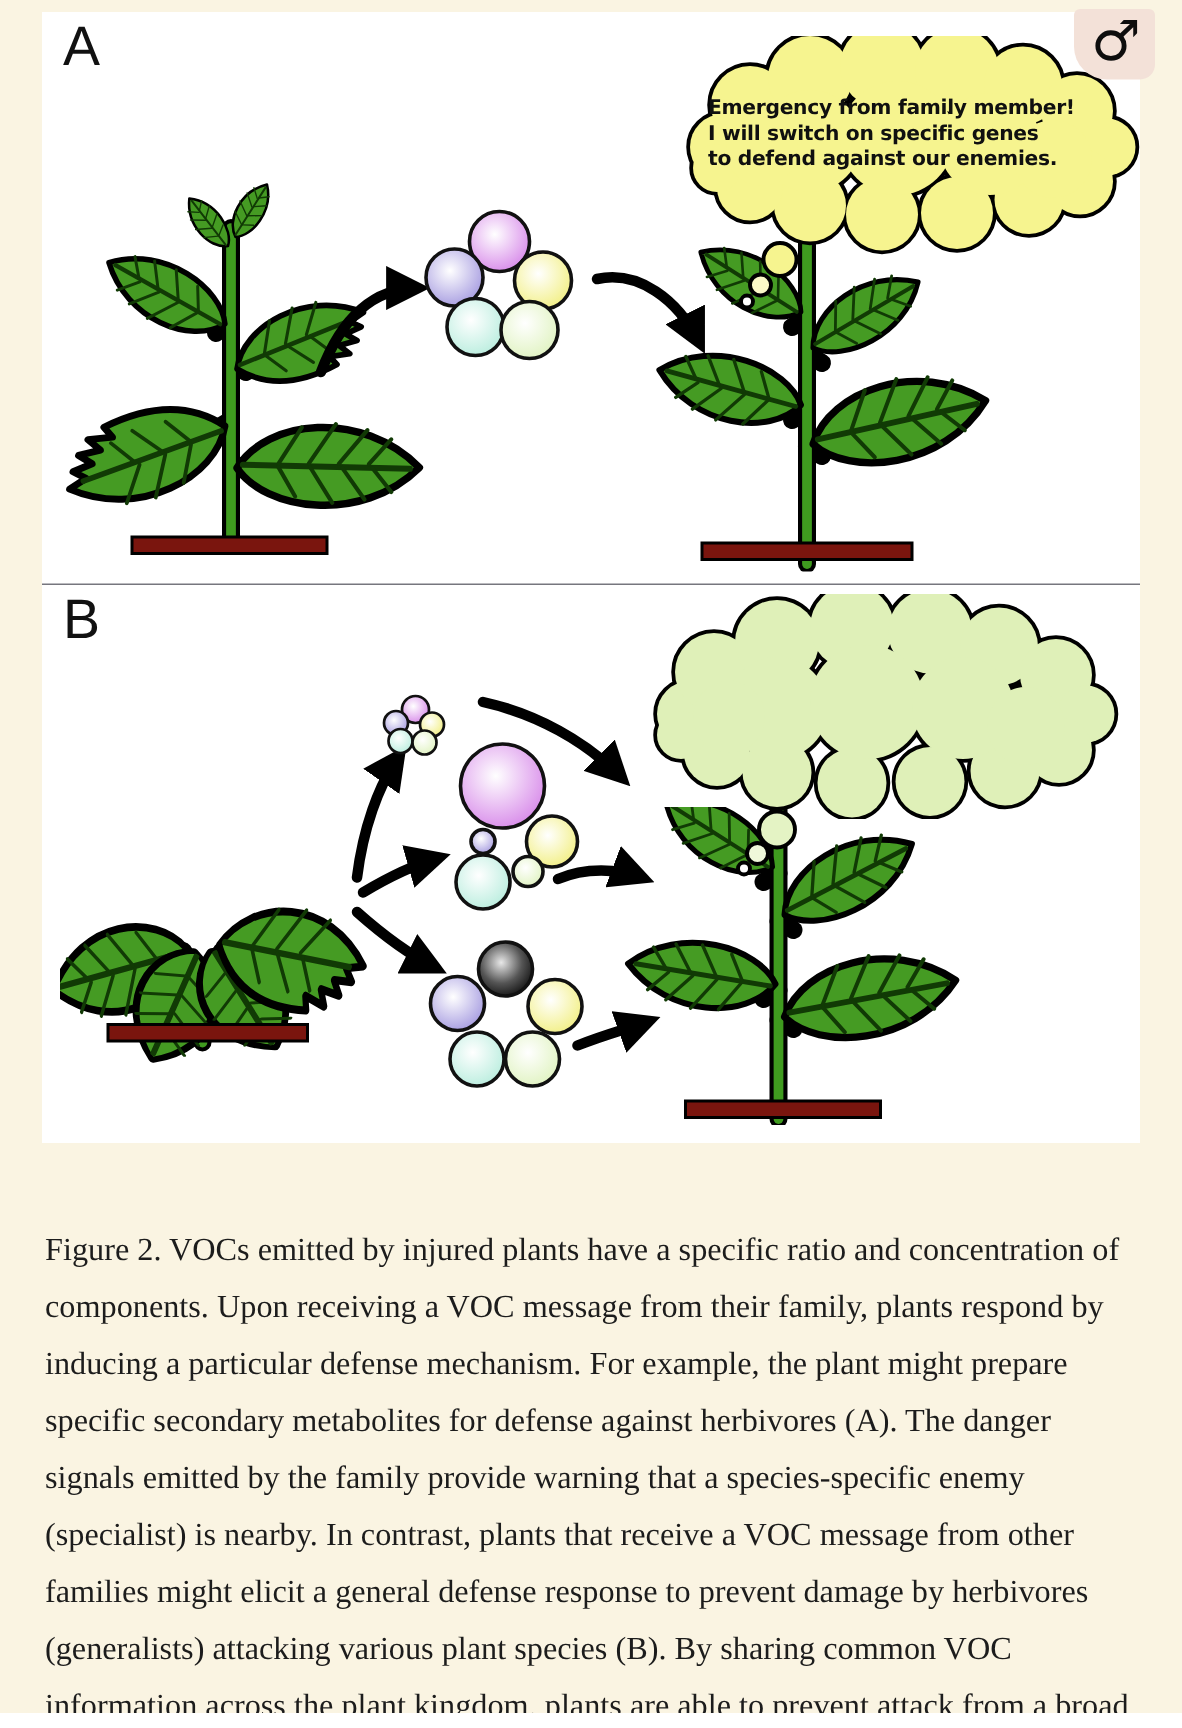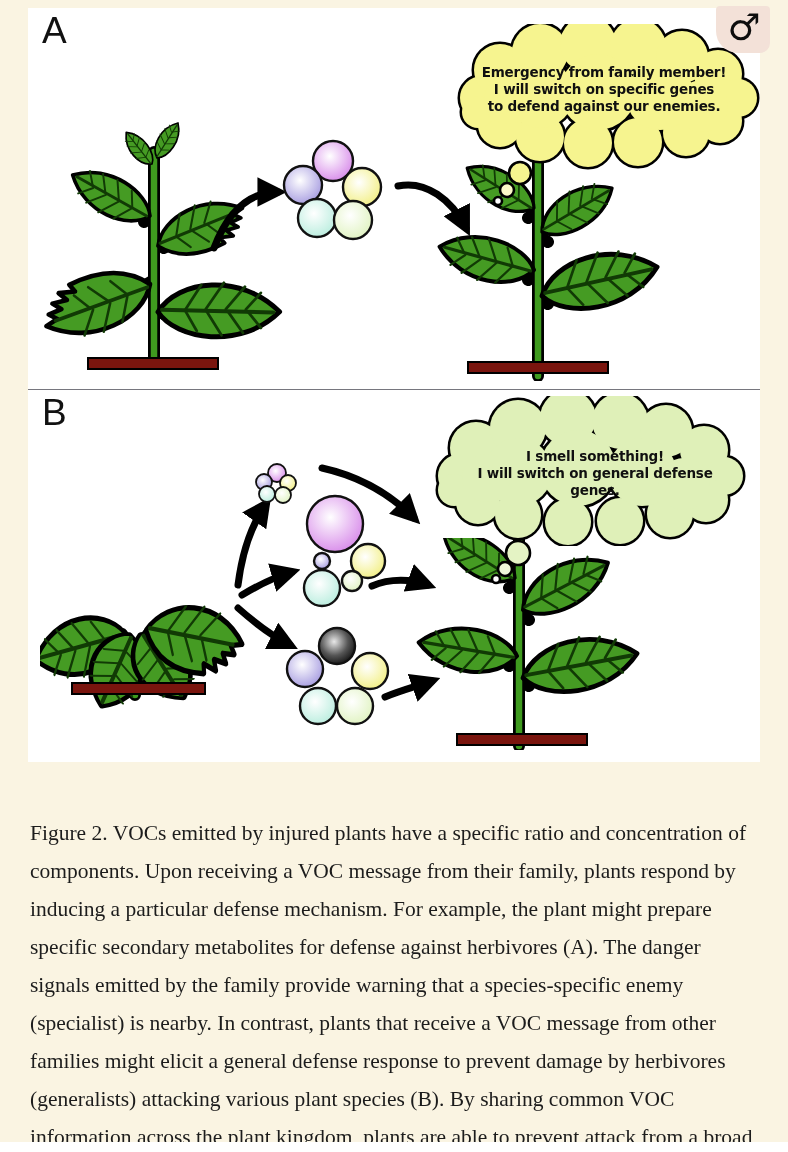--- a/index.html
+++ b/index.html
@@ -28,21 +28,21 @@
   .lv{stroke:#113a05;stroke-width:3.2;fill:none;stroke-linecap:round;}
   .lv2{stroke:#113a05;stroke-width:2.2;fill:none;stroke-linecap:round;}
   .stem-o{stroke:#000;stroke-width:12;fill:none;stroke-linecap:round;}
   .stem-i{stroke:#3f9b1f;stroke-width:6.5;fill:none;stroke-linecap:round;}
   .ground{fill:#7a150e;stroke:#000;stroke-width:2;}
   .arrow{stroke:#000;stroke-width:7;fill:none;stroke-linecap:round;}
   .voc{stroke:#111;stroke-width:2.4;}
   .voc-sm{stroke:#111;stroke-width:1.8;}
   .tail{stroke:#000;stroke-width:2.6;}
   .bubble-text{
-    position:absolute;text-align:center;white-space:pre-line;
+    position:absolute;text-align:left;white-space:pre-line;
     font-family:"DejaVu Sans",sans-serif;font-weight:600;color:#101010;
     font-size:13.5px;line-height:17px;letter-spacing:-0.2px;
   }
   .caption{
     position:absolute;left:30px;top:814px;width:732px;
     font-family:"Liberation Serif",serif;font-size:21.5px;line-height:38px;color:#1c1c1c;
     margin:0;text-align:left;
   }
   .caption b{font-weight:normal;}
   .bottom-strip{position:absolute;left:0;top:1142px;width:788px;height:10px;background:#ffffff;}
@@ -287,22 +287,20 @@
           <circle cx="92" cy="76" r="34"></circle>
             <circle cx="152" cy="72" r="38"></circle>
             <circle cx="216" cy="76" r="34"></circle>
           <circle cx="258" cy="88" r="26"></circle>
             <circle cx="60" cy="82" r="24"></circle>
         </g>
       </defs>
       <use href="#cloudB" fill="#dff0b8" stroke="#000" stroke-width="5"></use>
       <use href="#cloudB" fill="#dff0b8" stroke="none"></use>
     </svg>
-    <div class="bubble-text" style="left:424px;top:58px;width:286px">I smell something!
-I will switch on general defense genes.</div>
   </div>
 
 </div>
 
 <div class="corner-icon">
   <span class="glyph">♂</span>
 </div>
 
 <p class="caption"><b>Figure 2.</b> <span>VOCs emitted by injured plants have a specific ratio and concentration of components. Upon receiving a VOC message from their family, plants respond by inducing a particular defense mechanism. For example, the plant might prepare specific secondary metabolites for defense against herbivores (A). The danger signals emitted by the family provide warning that a species-specific enemy (specialist) is nearby. In contrast, plants that receive a VOC message from other families might elicit a general defense response to prevent damage by herbivores (generalists) attacking various plant species (B). By sharing common VOC information across the plant kingdom, plants are able to prevent attack from a broad range of herbivores.</span></p>
 

